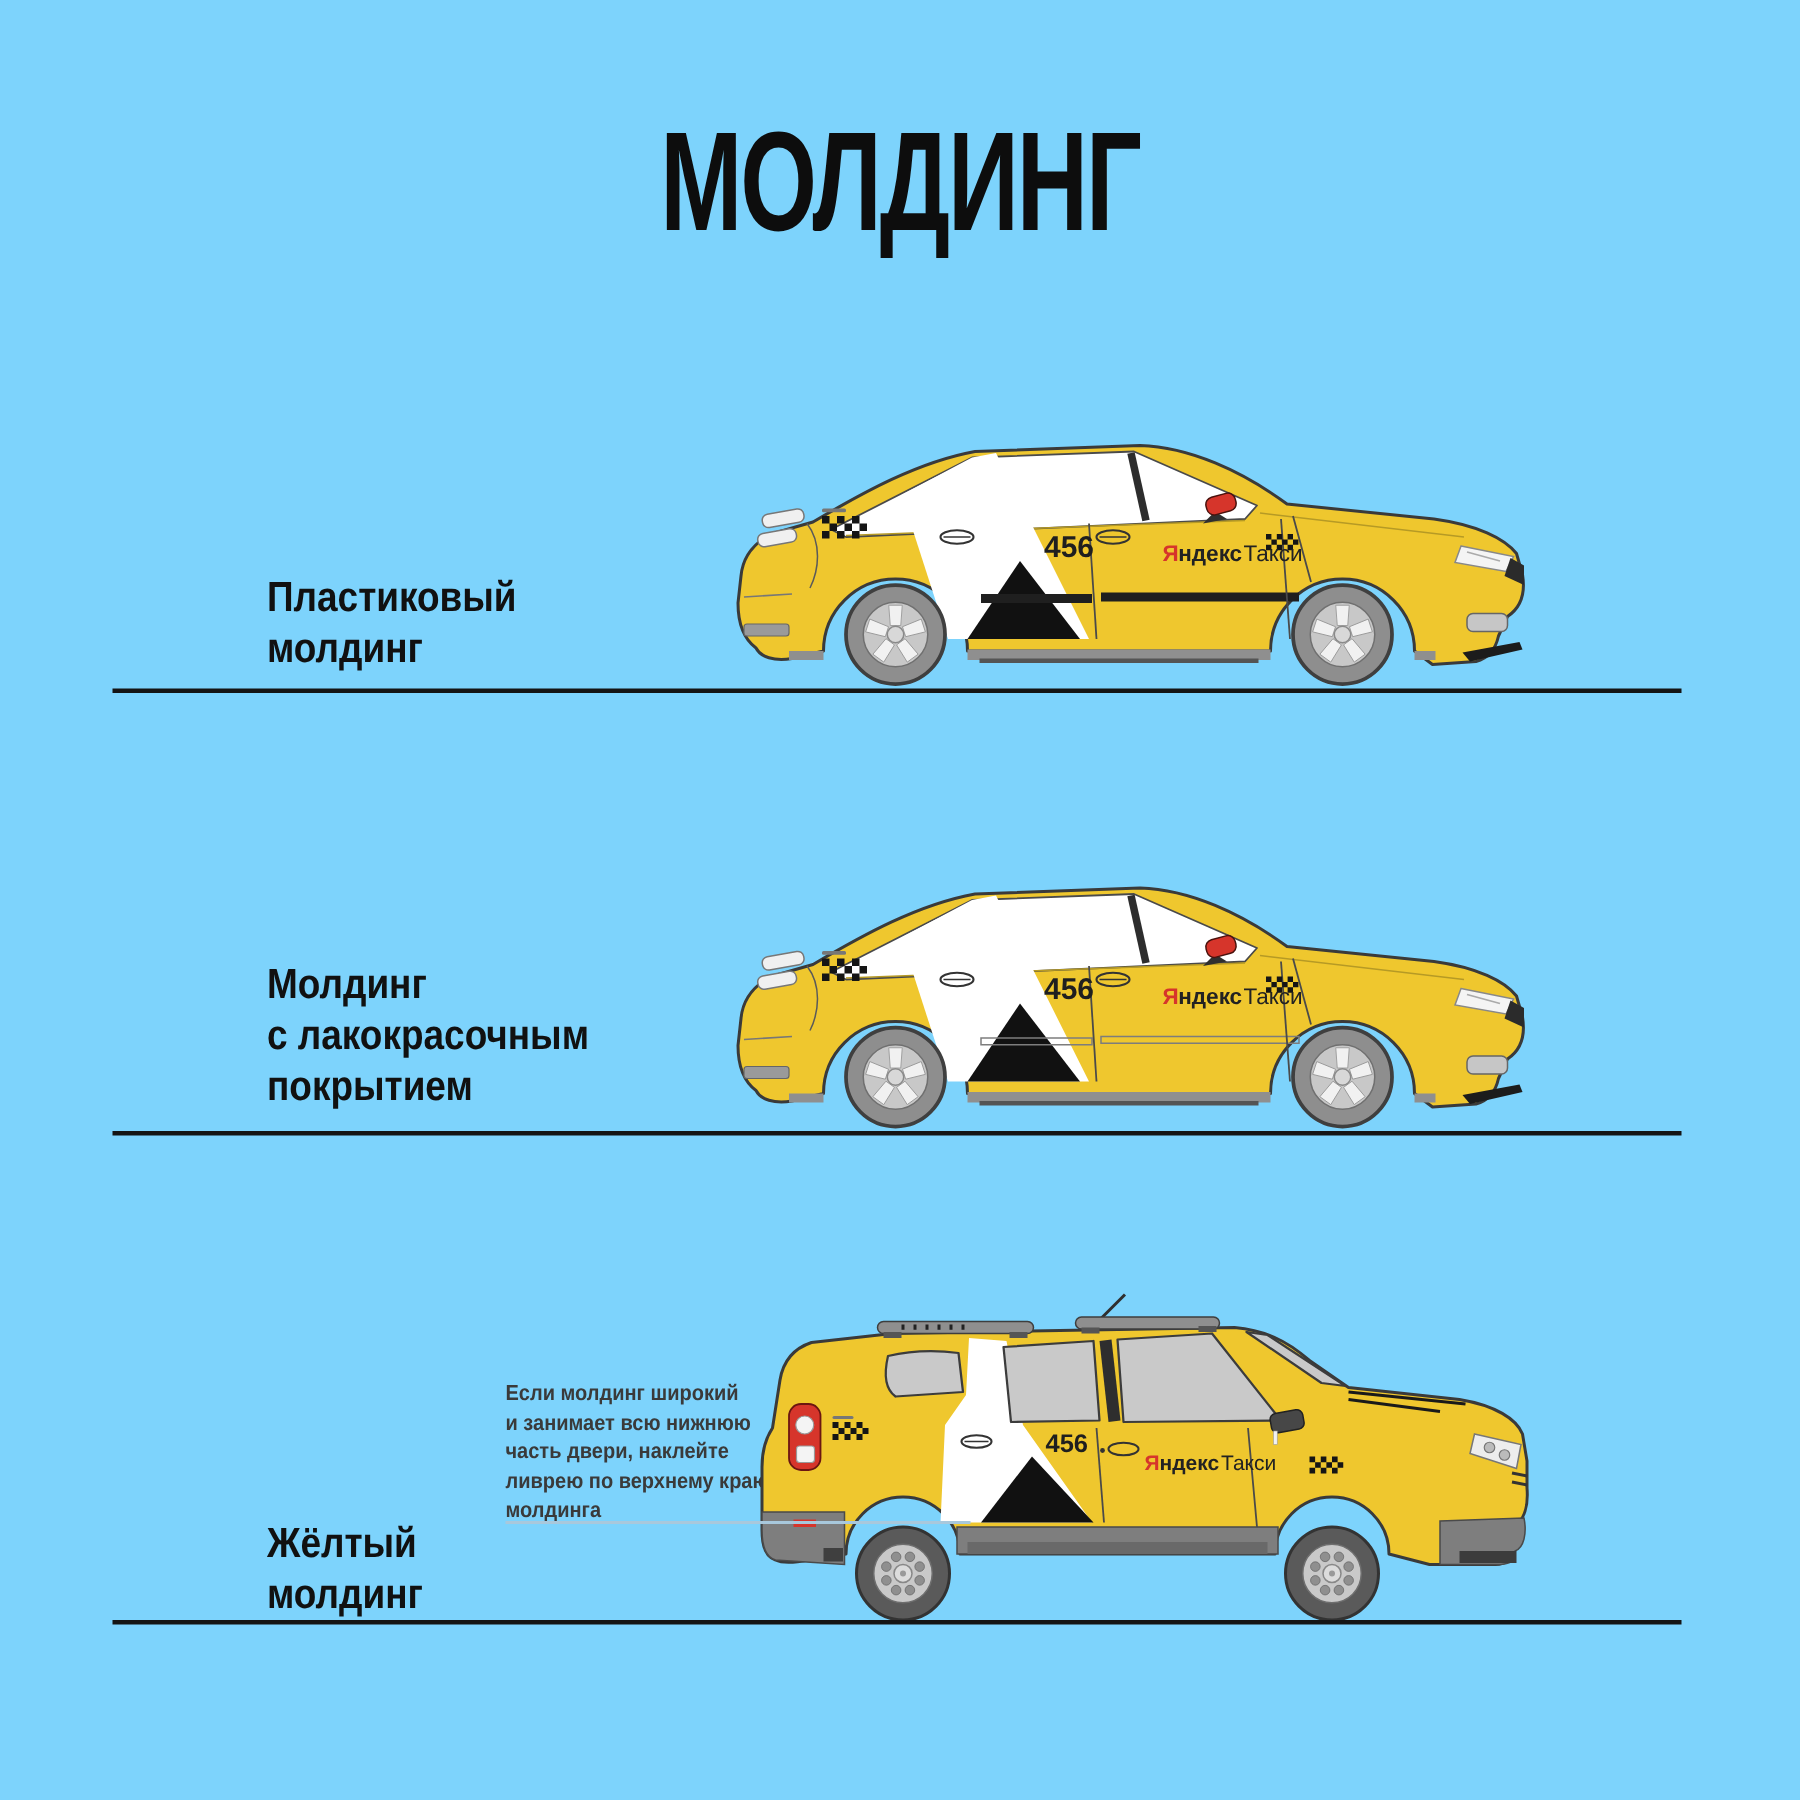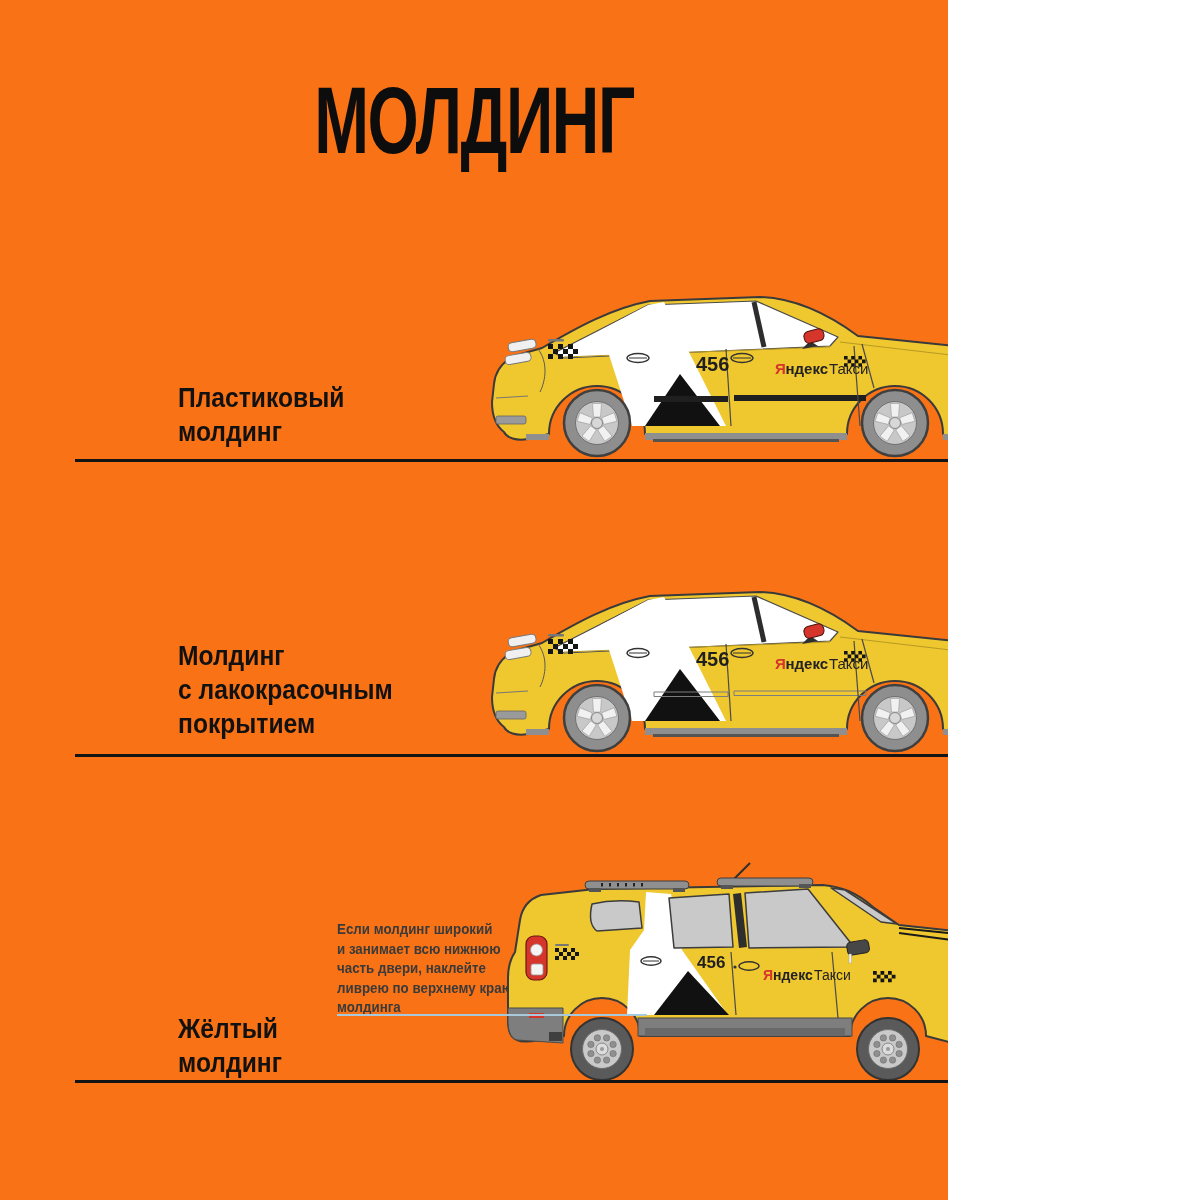--- a/index.html
+++ b/index.html
@@ -1,16 +1,16 @@
 <!DOCTYPE html>
 <html style="--taxi-yellow: #EFC72E; --brand-red: #D6352B; --callout-blue: #A8C8DC; --ink: #1A1A1A; --molding-gray: #7E7E7E;"><head>
 <meta charset="utf-8">
 <style>
   html,body{margin:0;padding:0;background:#fff;}
-  .canvas{position:relative;width:948px;height:1200px;background:#f97316;overflow:hidden;
+  .canvas{position:relative;width:1200px;height:1200px;background:#7dd3fc;overflow:hidden;
           font-family:"Liberation Sans",sans-serif;color:#1a1a1a;}
   .title{position:absolute;top:74px;left:0;right:0;text-align:center;
          font-size:94px;font-weight:bold;letter-spacing:-2px;line-height:94px;
          transform:scaleX(0.70);white-space:nowrap;color:#0d0d0d;}
   .sec-label{position:absolute;left:178px;font-size:28px;font-weight:bold;line-height:34px;
              transform:scaleX(0.88);transform-origin:left center;color:#111;white-space:nowrap;}
   .label-1{top:381px;}
   .label-2{top:639px;}
   .label-3{top:1012px;}
   .note{position:absolute;left:337px;top:920px;font-size:14.5px;font-weight:bold;

